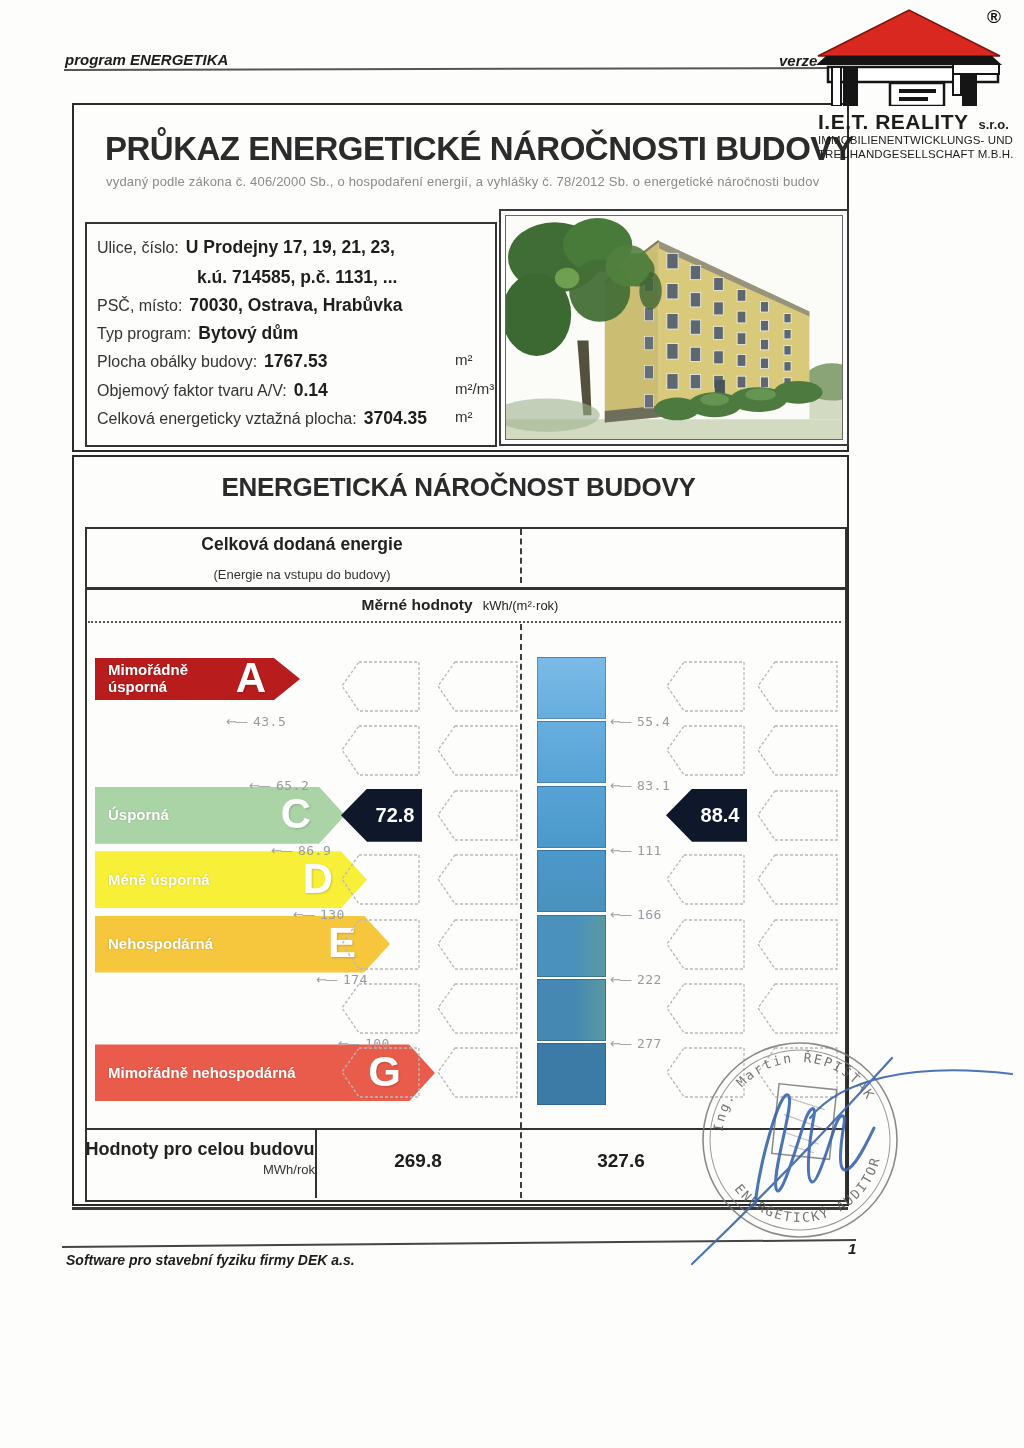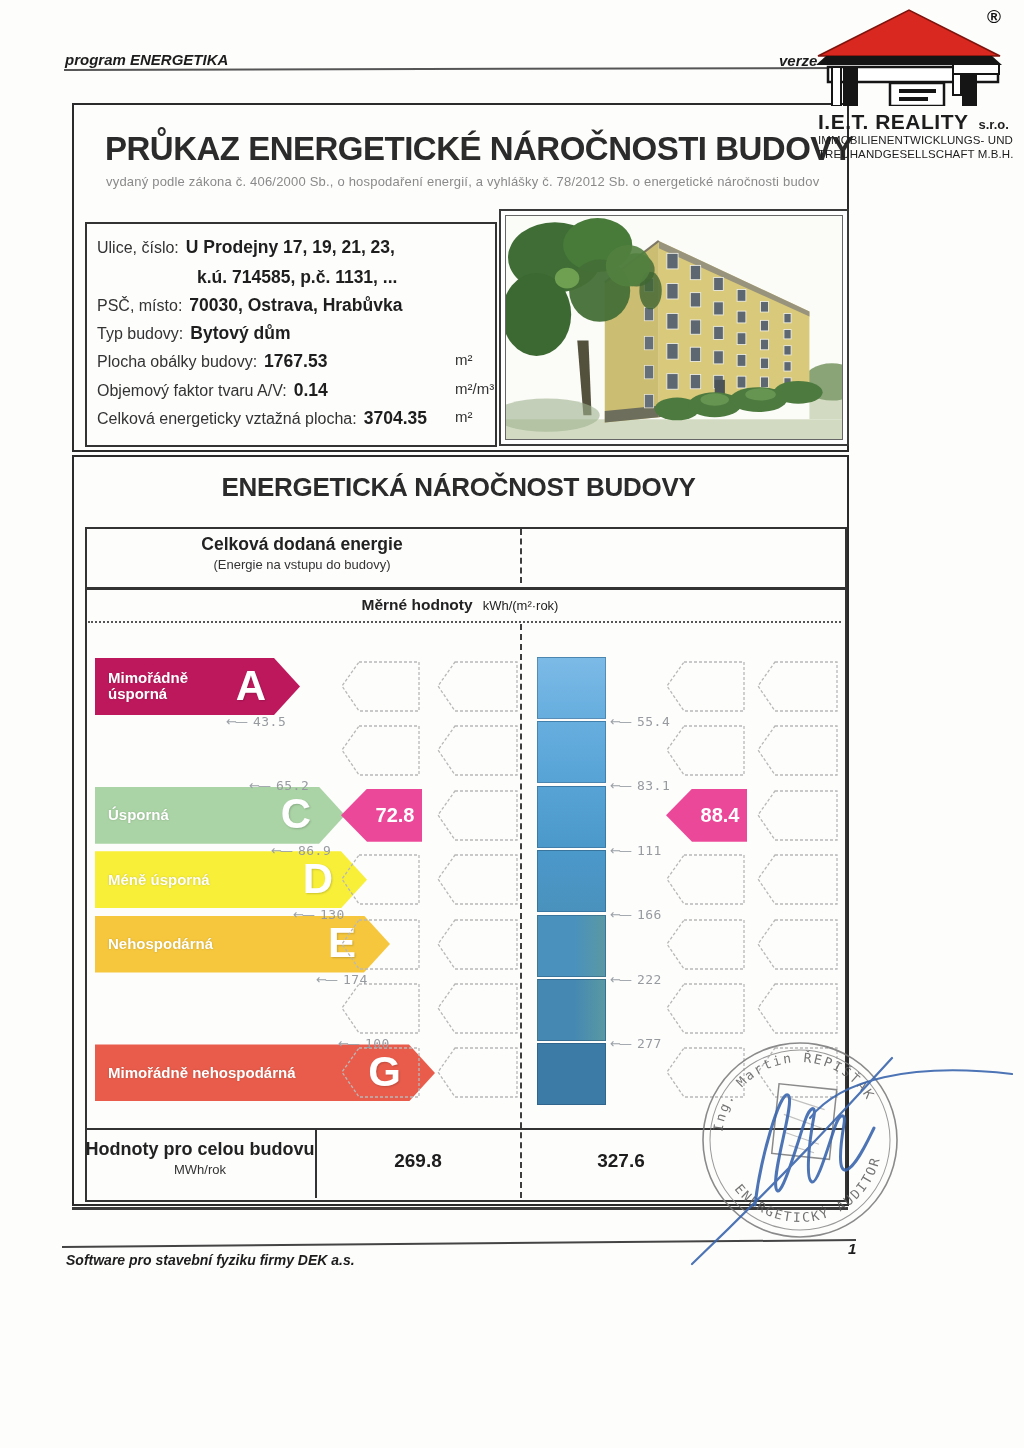--- a/index.html
+++ b/index.html
@@ -28,45 +28,45 @@
   .b-label{font-size:16px;color:#333;}
   .b-value{font-size:17.5px;font-weight:bold;color:#1e1e1e;margin-left:7px;}
   .b-value.nolabel{margin-left:100px;}
   .b-unit{position:absolute;left:358px;top:0;font-size:15px;color:#333;}
 
   .photo-frame-outer{border:2px solid #3a3a3a;background:#fff;}
   .photo-frame-inner{position:absolute;left:4px;top:4px;right:4px;bottom:4px;border:1.5px solid #666;background:#fff;}
 
   .section-title{font-size:26px;font-weight:bold;color:#2b2b2b;letter-spacing:-0.3px;text-align:center;}
   .col-title{font-size:17.5px;font-weight:bold;color:#222;text-align:center;line-height:1.2;}
-  .col-sub{font-size:13px;color:#333;text-align:center;margin-top:2px;}
+  .col-sub{font-size:13px;color:#333;text-align:center;margin-top:12px;}
   .measured{text-align:center;font-size:15px;color:#222;}
   .measured b{font-weight:bold;font-size:15.5px;}
   .measured .unit{font-size:13px;margin-left:10px;}
   .dotline{border-top:2px dotted #555;}
   .dashv{border-left:2px dashed #3d3d3d;}
 
   .scale-arrow{clip-path:polygon(0 0, calc(100% - 26px) 0, 100% 50%, calc(100% - 26px) 100%, 0 100%);}
   .scale-label{position:absolute;left:13px;top:50%;transform:translateY(-50%);
     color:#fff;font-weight:bold;font-size:15px;line-height:1.12;text-shadow:0 0 2px rgba(0,0,0,.22);}
   .scale-letter{position:absolute;right:34px;top:50%;transform:translateY(-53%);
     font-size:42px;font-weight:bold;color:#fff;text-shadow:1px 1px 2px rgba(0,0,0,.18);}
 
   .threshold{font-family:"DejaVu Sans Mono",monospace;font-size:13px;color:#979ba0;
     letter-spacing:.5px;white-space:nowrap;z-index:3;}
   .threshold .ar{font-family:"DejaVu Sans",sans-serif;letter-spacing:-2px;margin-right:7px;color:#9aa0a6;}
 
-  .value-arrow{background:#ec4899;clip-path:polygon(26px 0, 100% 0, 100% 100%, 26px 100%, 0 50%);z-index:4;}
+  .value-arrow{background:#0f172a;clip-path:polygon(26px 0, 100% 0, 100% 100%, 26px 100%, 0 50%);z-index:4;}
   .value-arrow span{display:block;padding-left:27px;text-align:center;color:#fff;font-weight:bold;
     font-size:20px;line-height:53px;}
 
   .blue-seg{border:1px solid rgba(25,60,95,.35);}
 
   .totals-label{font-size:18px;font-weight:bold;color:#222;text-align:center;}
-  .totals-unit{font-size:13px;color:#333;text-align:center;}
+  .totals-unit{font-size:13px;color:#333;text-align:right;}
   .totals-value{font-size:19px;font-weight:bold;color:#1d1d1d;text-align:center;}
 
   .footer-text{font-style:italic;font-weight:bold;font-size:14px;color:#1c1c1c;}
   .footer-line{border-top:2px solid #444;transform-origin:left center;}
   .page-number{font-style:italic;font-weight:bold;font-size:15px;color:#1c1c1c;}
 </style>
 </head>
 <body>
 
 <div id="page">
@@ -98,21 +98,21 @@
   </div>
 
   <div class="abs box" style="left:72px;top:103px;width:773px;height:345px;"></div>
   <div class="abs cert-title" style="left:105px;top:130px;">PRŮKAZ ENERGETICKÉ NÁROČNOSTI BUDOVY</div>
   <div class="abs cert-subtitle" style="left:106px;top:174px;">vydaný podle zákona č. 406/2000 Sb., o hospodaření energií, a vyhlášky č. 78/2012 Sb. o energetické náročnosti budov</div>
 
   <div id="building-box" class="abs box-thin" style="left:85px;top:222px;width:408px;height:221px;">
       <div class="abs " style="left: 10px; top: 13px; width: 392px; white-space: nowrap;"><span class="b-label">Ulice, číslo:</span><span class="b-value">U Prodejny 17, 19, 21, 23,</span></div>
       <div class="abs " style="left: 10px; top: 43px; width: 392px; white-space: nowrap;"><span class="b-value nolabel">k.ú. 714585, p.č. 1131, ...</span></div>
       <div class="abs " style="left: 10px; top: 71px; width: 392px; white-space: nowrap;"><span class="b-label">PSČ, místo:</span><span class="b-value">70030, Ostrava, Hrabůvka</span></div>
-      <div class="abs " style="left: 10px; top: 99px; width: 392px; white-space: nowrap;"><span class="b-label">Typ budovy:</span><span class="b-value">Bytový dům</span></div>
+      <div class="abs " style="left: 10px; top: 99px; width: 392px; white-space: nowrap;"><span class="b-label">Typ program:</span><span class="b-value">Bytový dům</span></div>
       <div class="abs " style="left: 10px; top: 127px; width: 392px; white-space: nowrap;"><span class="b-label">Plocha obálky budovy:</span><span class="b-value">1767.53</span><span class="b-unit">m²</span></div>
       <div class="abs " style="left: 10px; top: 156px; width: 392px; white-space: nowrap;"><span class="b-label">Objemový faktor tvaru A/V:</span><span class="b-value">0.14</span><span class="b-unit">m²/m³</span></div>
       <div class="abs " style="left: 10px; top: 184px; width: 392px; white-space: nowrap;"><span class="b-label">Celková energeticky vztažná plocha:</span><span class="b-value">3704.35</span><span class="b-unit">m²</span></div>
     </div>
 
   <div class="abs photo-frame-outer" style="left:499px;top:209px;width:346px;height:233px;">
     <div class="photo-frame-inner">
       <svg width="100%" height="100%" viewBox="0 0 330 215" preserveAspectRatio="none">
         <rect x="0" y="0" width="330" height="215" fill="#fbfbf7"></rect>
         <rect x="0" y="196" width="330" height="19" fill="#d2dbc2"></rect>
@@ -235,21 +235,21 @@
       <path d="M95,185 C100,140 120,70 128,75 C136,80 112,150 116,168 C120,186 138,120 146,98 C150,88 156,84 154,96 C148,128 146,160 152,162 C158,164 170,120 176,104 C180,94 186,92 184,104 C180,128 178,152 186,150 C196,147 208,120 214,108"></path>
       <path d="M150,98 C180,60 250,42 352,54" stroke-width="2.2"></path>
       <path d="M232,38 C180,95 120,160 32,244" stroke-width="2.2"></path>
     </g>
   </svg>
 
   <div class="abs footer-line" style="left:62px;top:1246px;width:794px;transform:rotate(-0.5deg);"></div>
   <div class="abs footer-text" style="left:66px;top:1252px;">Software pro stavební fyziku firmy DEK a.s.</div>
   <div class="abs page-number" style="left:848px;top:1240px;">1</div>
 
-<div class="abs scale-arrow" style="left: 95px; top: 658px; width: 205px; height: 57px; background: #be185d;">
+<div class="abs scale-arrow" style="left: 95px; top: 658px; width: 205px; height: 42px; background: #b91c1c;">
       <div class="scale-label" style="width: 109px;">Mimořádně úsporná</div>
       <div class="scale-letter">A</div>
     </div>
     <div class="abs threshold" style="left: 226px; top: 714px;"><span class="ar">←—</span><span>43.5</span></div>
     <div class="abs threshold" style="left: 610px; top: 714px;"><span class="ar">←—</span><span>55.4</span></div>
     <div class="abs " style="left: 341px; top: 661px;"><svg width="79" height="51">
         <polygon points="18,1 78,1 78,50 18,50 1,25" fill="none" stroke="#b8b8b8" stroke-width="1.3" stroke-dasharray="3,2"></polygon>
       </svg></div>
     <div class="abs " style="left: 437px; top: 661px;"><svg width="81" height="51">
         <polygon points="18,1 80,1 80,50 18,50 1,25" fill="none" stroke="#b8b8b8" stroke-width="1.3" stroke-dasharray="3,2"></polygon>

